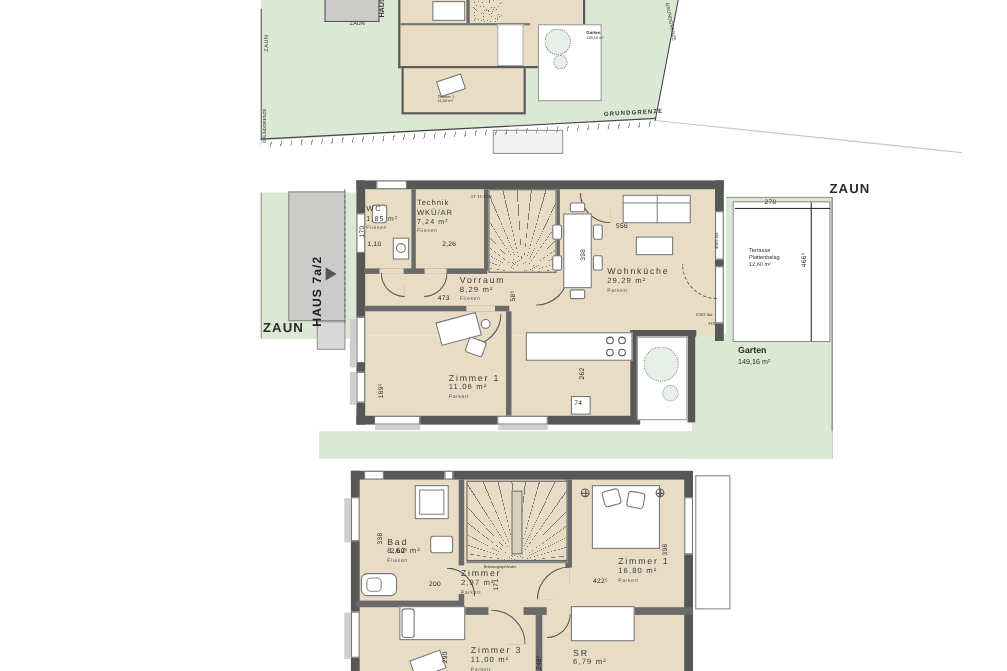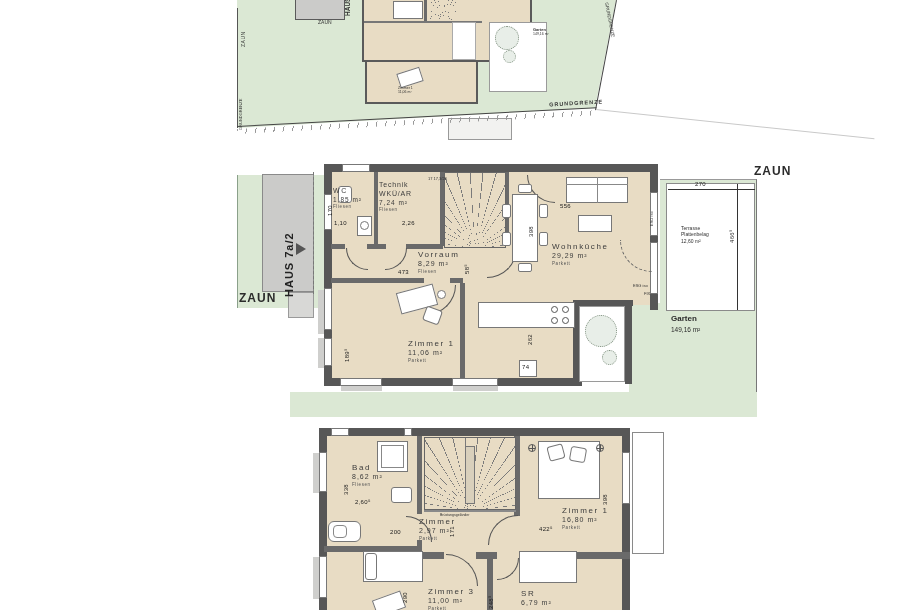--- a/index.html
+++ b/index.html
@@ -264,21 +264,21 @@
   <div class="abs win" style="left:538px;top:441px;width:62px;height:58px"></div>
   <div class="abs win" style="left:548px;top:445px;width:16px;height:15px;transform:rotate(-15deg);border-radius:3px"></div>
   <div class="abs win" style="left:570px;top:447px;width:16px;height:15px;transform:rotate(10deg);border-radius:3px"></div>
   <div class="abs fixture" style="left:528px;top:444px;width:8px;height:8px"></div>
   <div class="abs fixture" style="left:596px;top:444px;width:8px;height:8px"></div>
   <div class="abs win" style="left:363px;top:551px;width:60px;height:31px"></div>
   <div class="abs win" style="left:365px;top:553px;width:12px;height:27px;border-radius:3px"></div>
   <div class="abs win" style="left:519px;top:551px;width:58px;height:32px"></div>
   <div class="abs win" style="left:374px;top:595px;width:30px;height:18px;transform:rotate(-20deg)"></div>
 
-  <div class="abs lbl" style="left:352px;top:463px">
+  <div class="abs lbl" style="left:352px;top:488px">
     <div class="rn">Bad</div>
     <div class="ra">8,62 m²</div>
     <div class="rf">Fliesen</div>
   </div>
   <div class="abs lbl" style="left:419px;top:517px">
     <div class="rn">Zimmer</div>
     <div class="ra">2,97 m²</div>
     <div class="rf">Parkett</div>
   </div>
   <div class="abs lbl" style="left:562px;top:506px">

